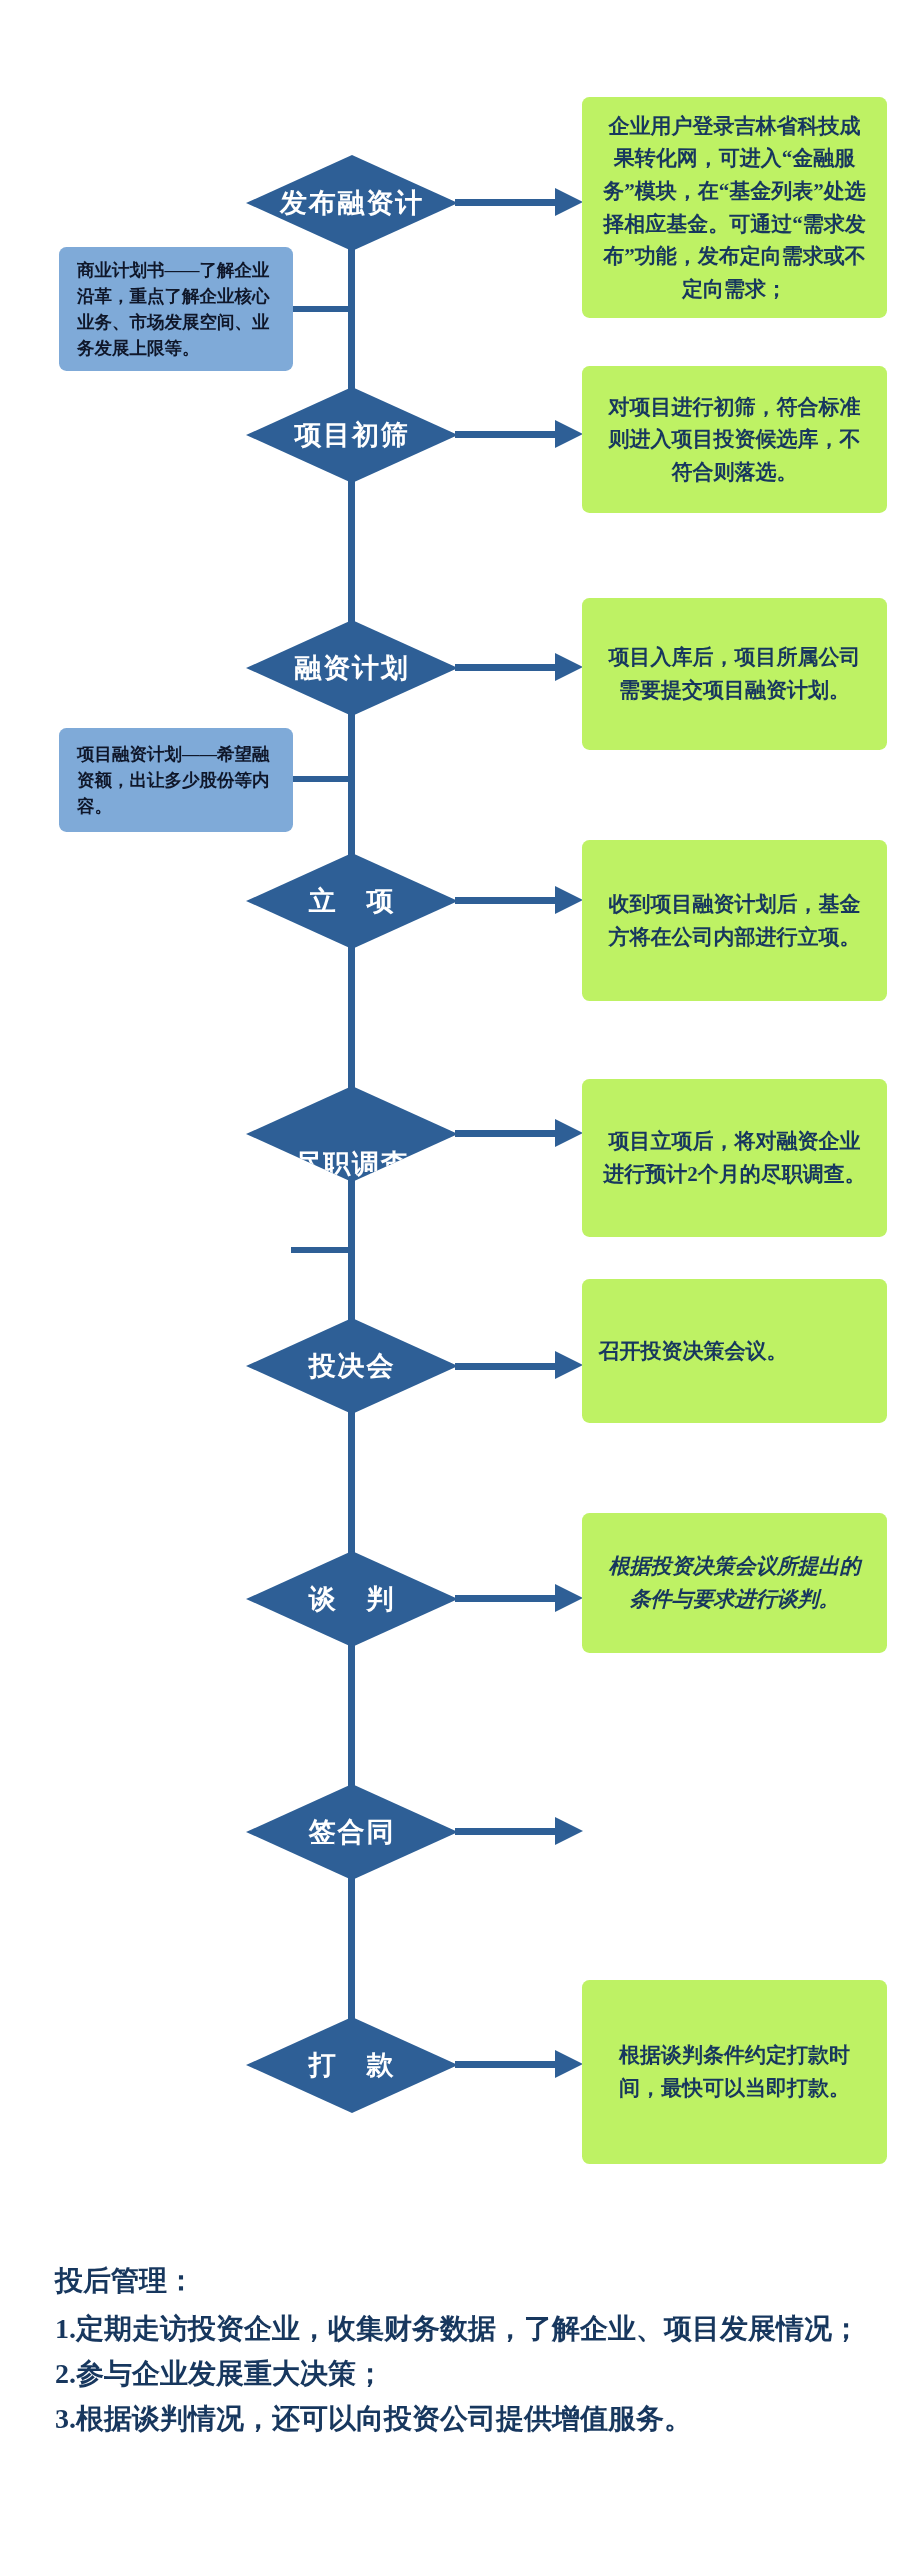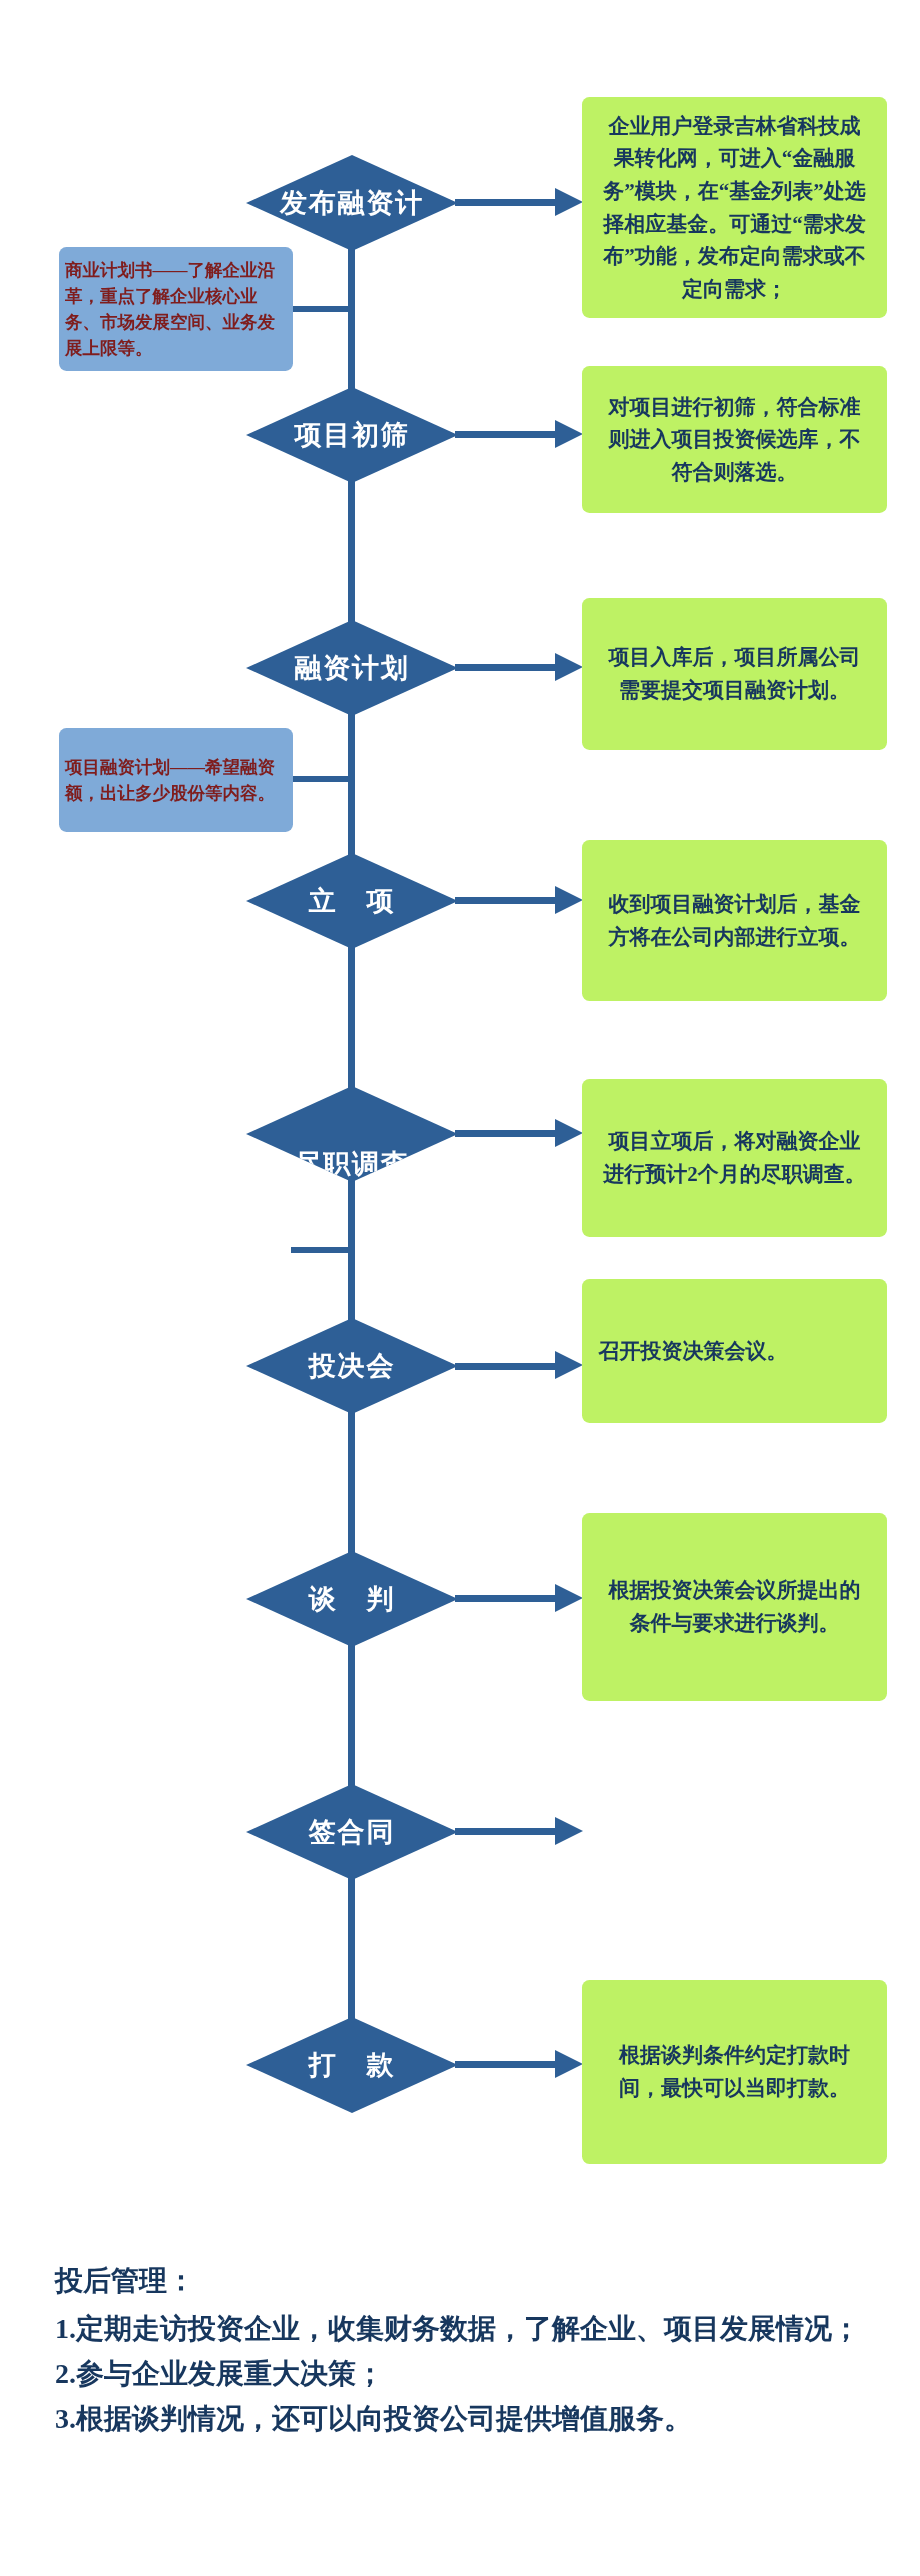--- a/index.html
+++ b/index.html
@@ -39,22 +39,22 @@
     position:absolute; left:582px; width:305px;
     background:#bef264; border-radius:7.4px;
     color:#17375e; font-size:21px; font-weight:700; line-height:1.55;
     display:flex; align-items:center; justify-content:flex-start;
     text-align:center; padding:11px 16.6px;
   }
 
   .abox {
     position:absolute; left:59px; width:234px;
     background:#7faad8; border-radius:7.4px;
-    color:#7f1d1d; font-size:17.5px; font-weight:700; line-height:1.5;
-    padding:11px 6px; white-space:pre-line;
+    color:#0f172a; font-size:17.5px; font-weight:700; line-height:1.5;
+    padding:11px 18px; white-space:pre-line;
     display:flex; align-items:center; text-align:left;
   }
   .aline {
     position:absolute; left:291px; width:61px; height:5.5px;
     background:#2e5f96;
   }
 
   .footer {
     position:absolute; left:55px; top:2259px; width:828px;
     color:#17375e; font-size:28px; font-weight:700; line-height:1.6;
@@ -132,21 +132,21 @@
   <div class="arrow-head" style="top:1351px;"></div>
   <div class="rbox" style="top:1279px; height:144px;">
     <span>召开投资决策会议。</span>
   </div>
 
   <div class="diamond" style="top:1551px;">
     <span>谈　判</span>
   </div>
   <div class="arrow-line" style="top:1595px;"></div>
   <div class="arrow-head" style="top:1584px;"></div>
-  <div class="rbox" style="top:1513px; height:188px;">
+  <div class="rbox" style="top:1513px; height:140px;font-style:italic;">
     <span>根据投资决策会议所提出的条件与要求进行谈判。</span>
   </div>
 
   <div class="diamond" style="top:1784px;">
     <span>签合同</span>
   </div>
   <div class="arrow-line" style="top:1828px;"></div>
   <div class="arrow-head" style="top:1817px;"></div>
 
   <div class="diamond" style="top:2017px;">

